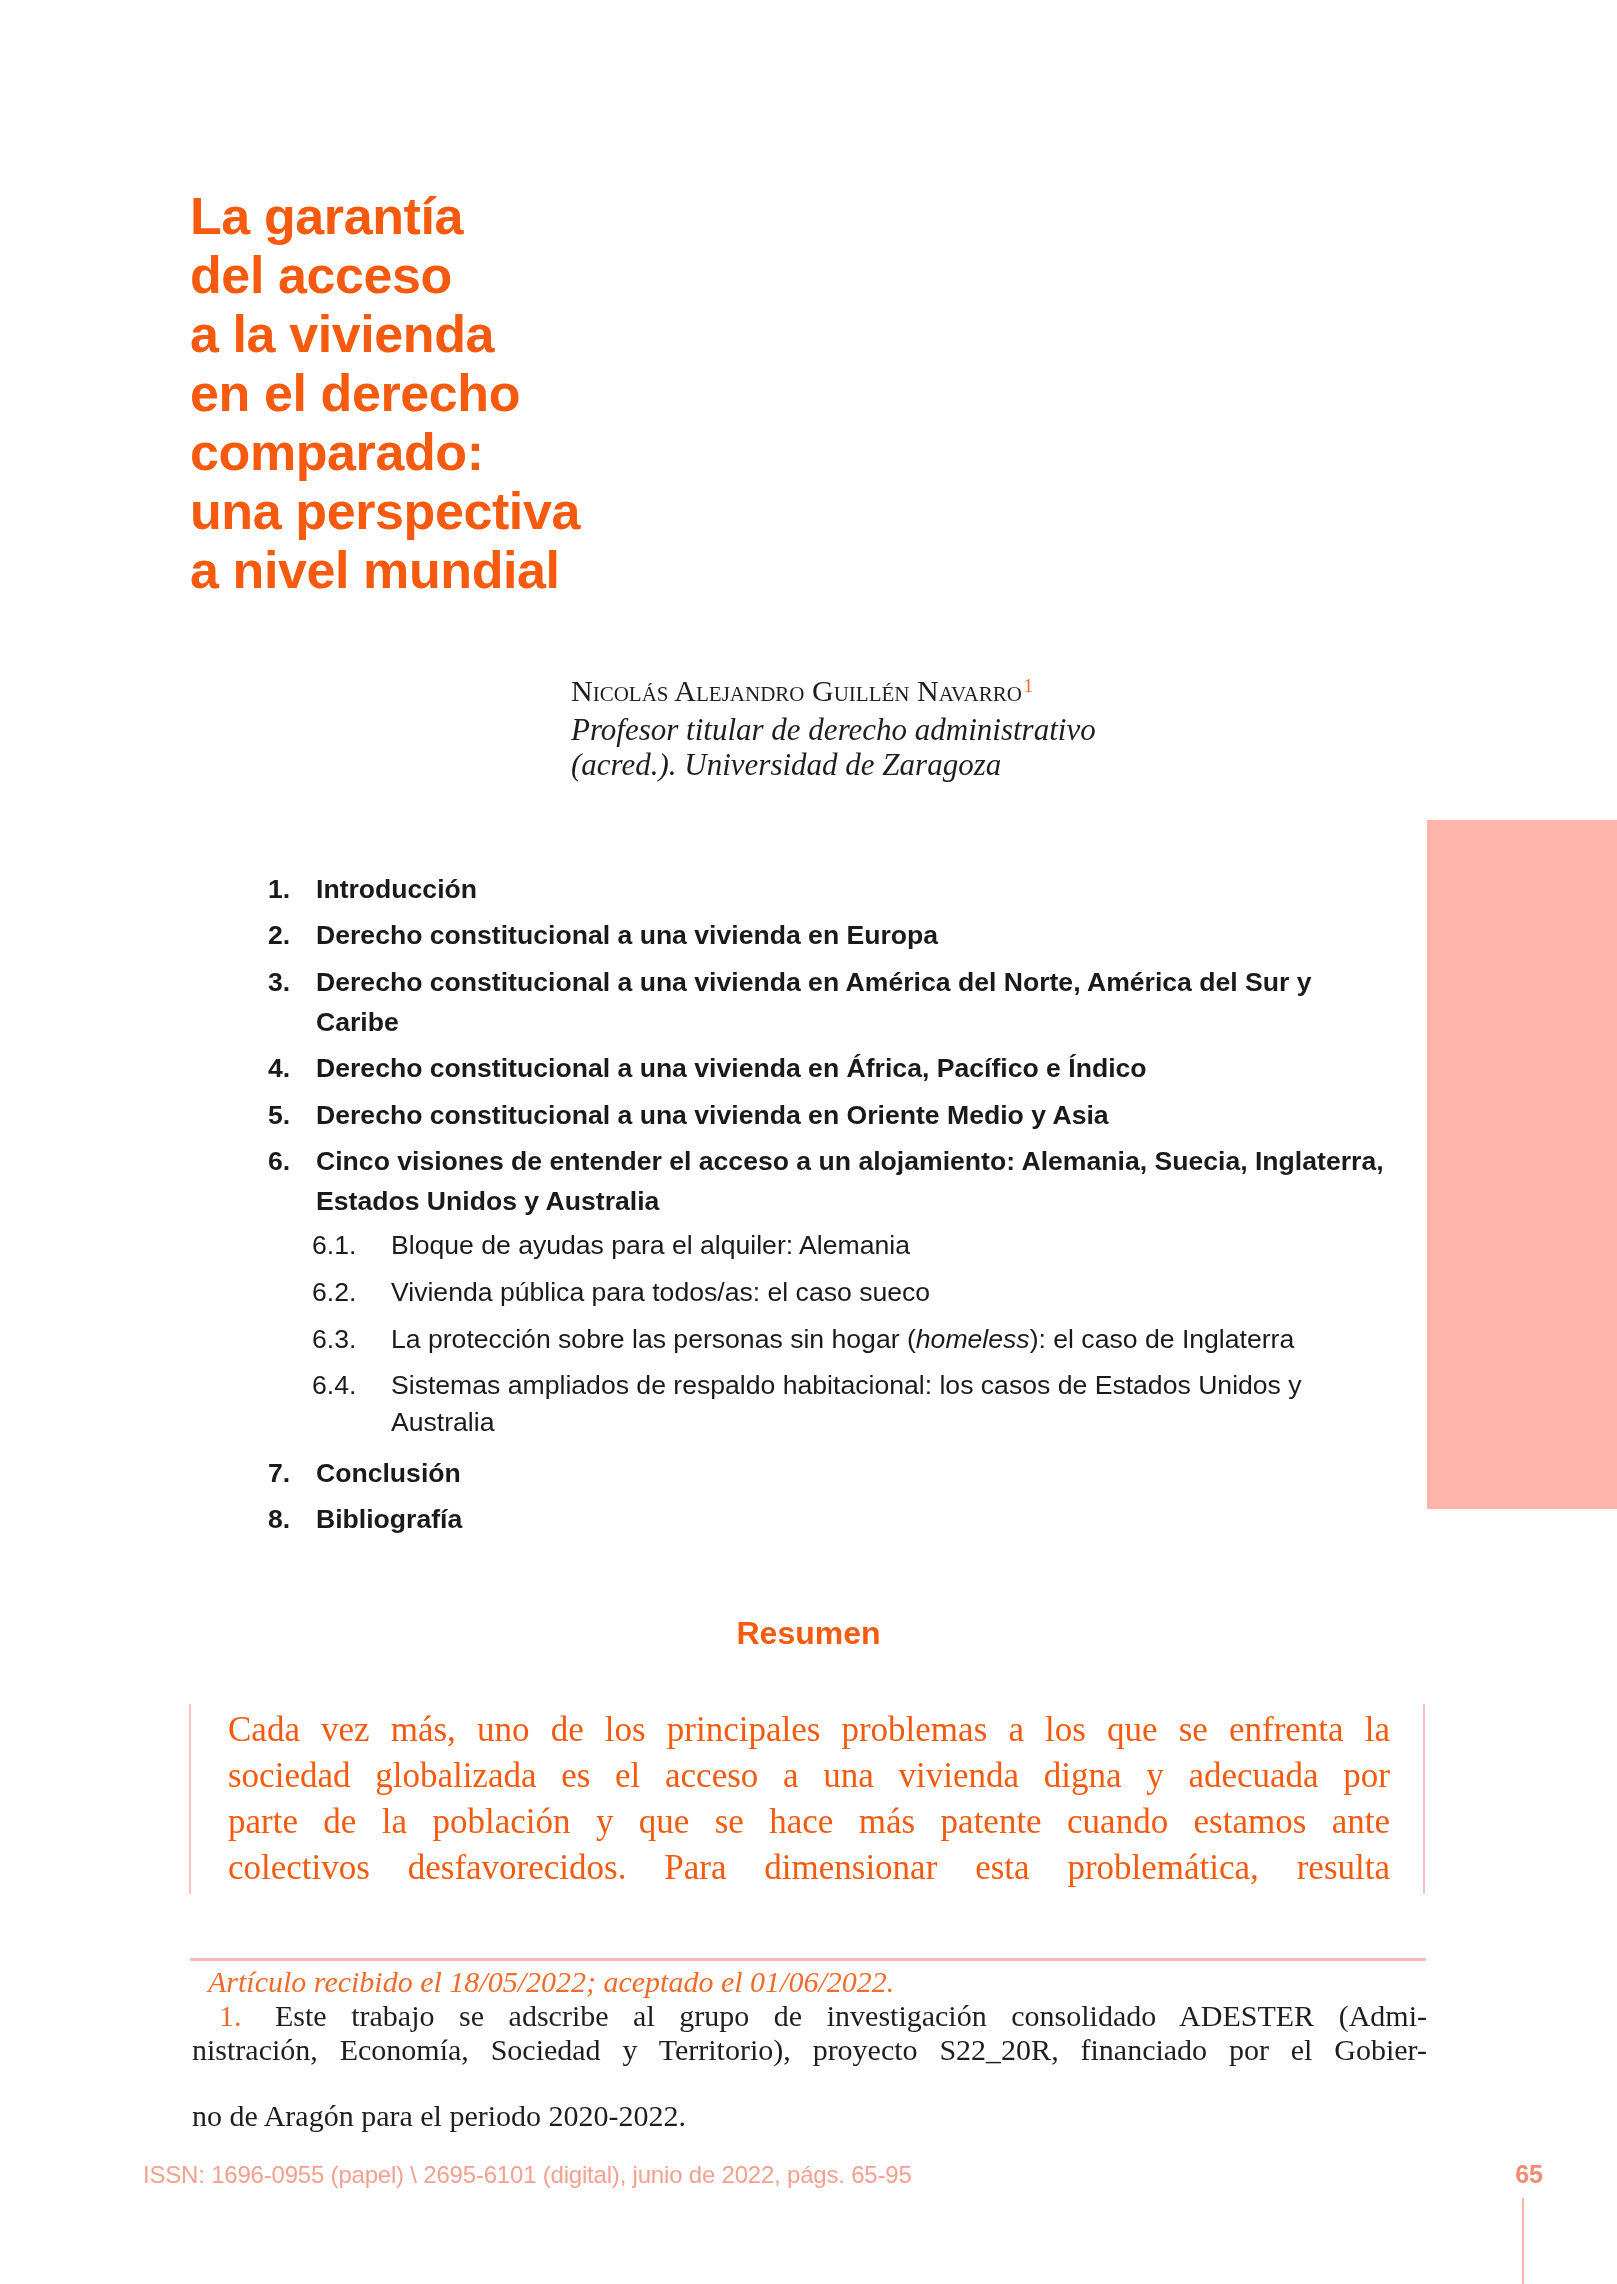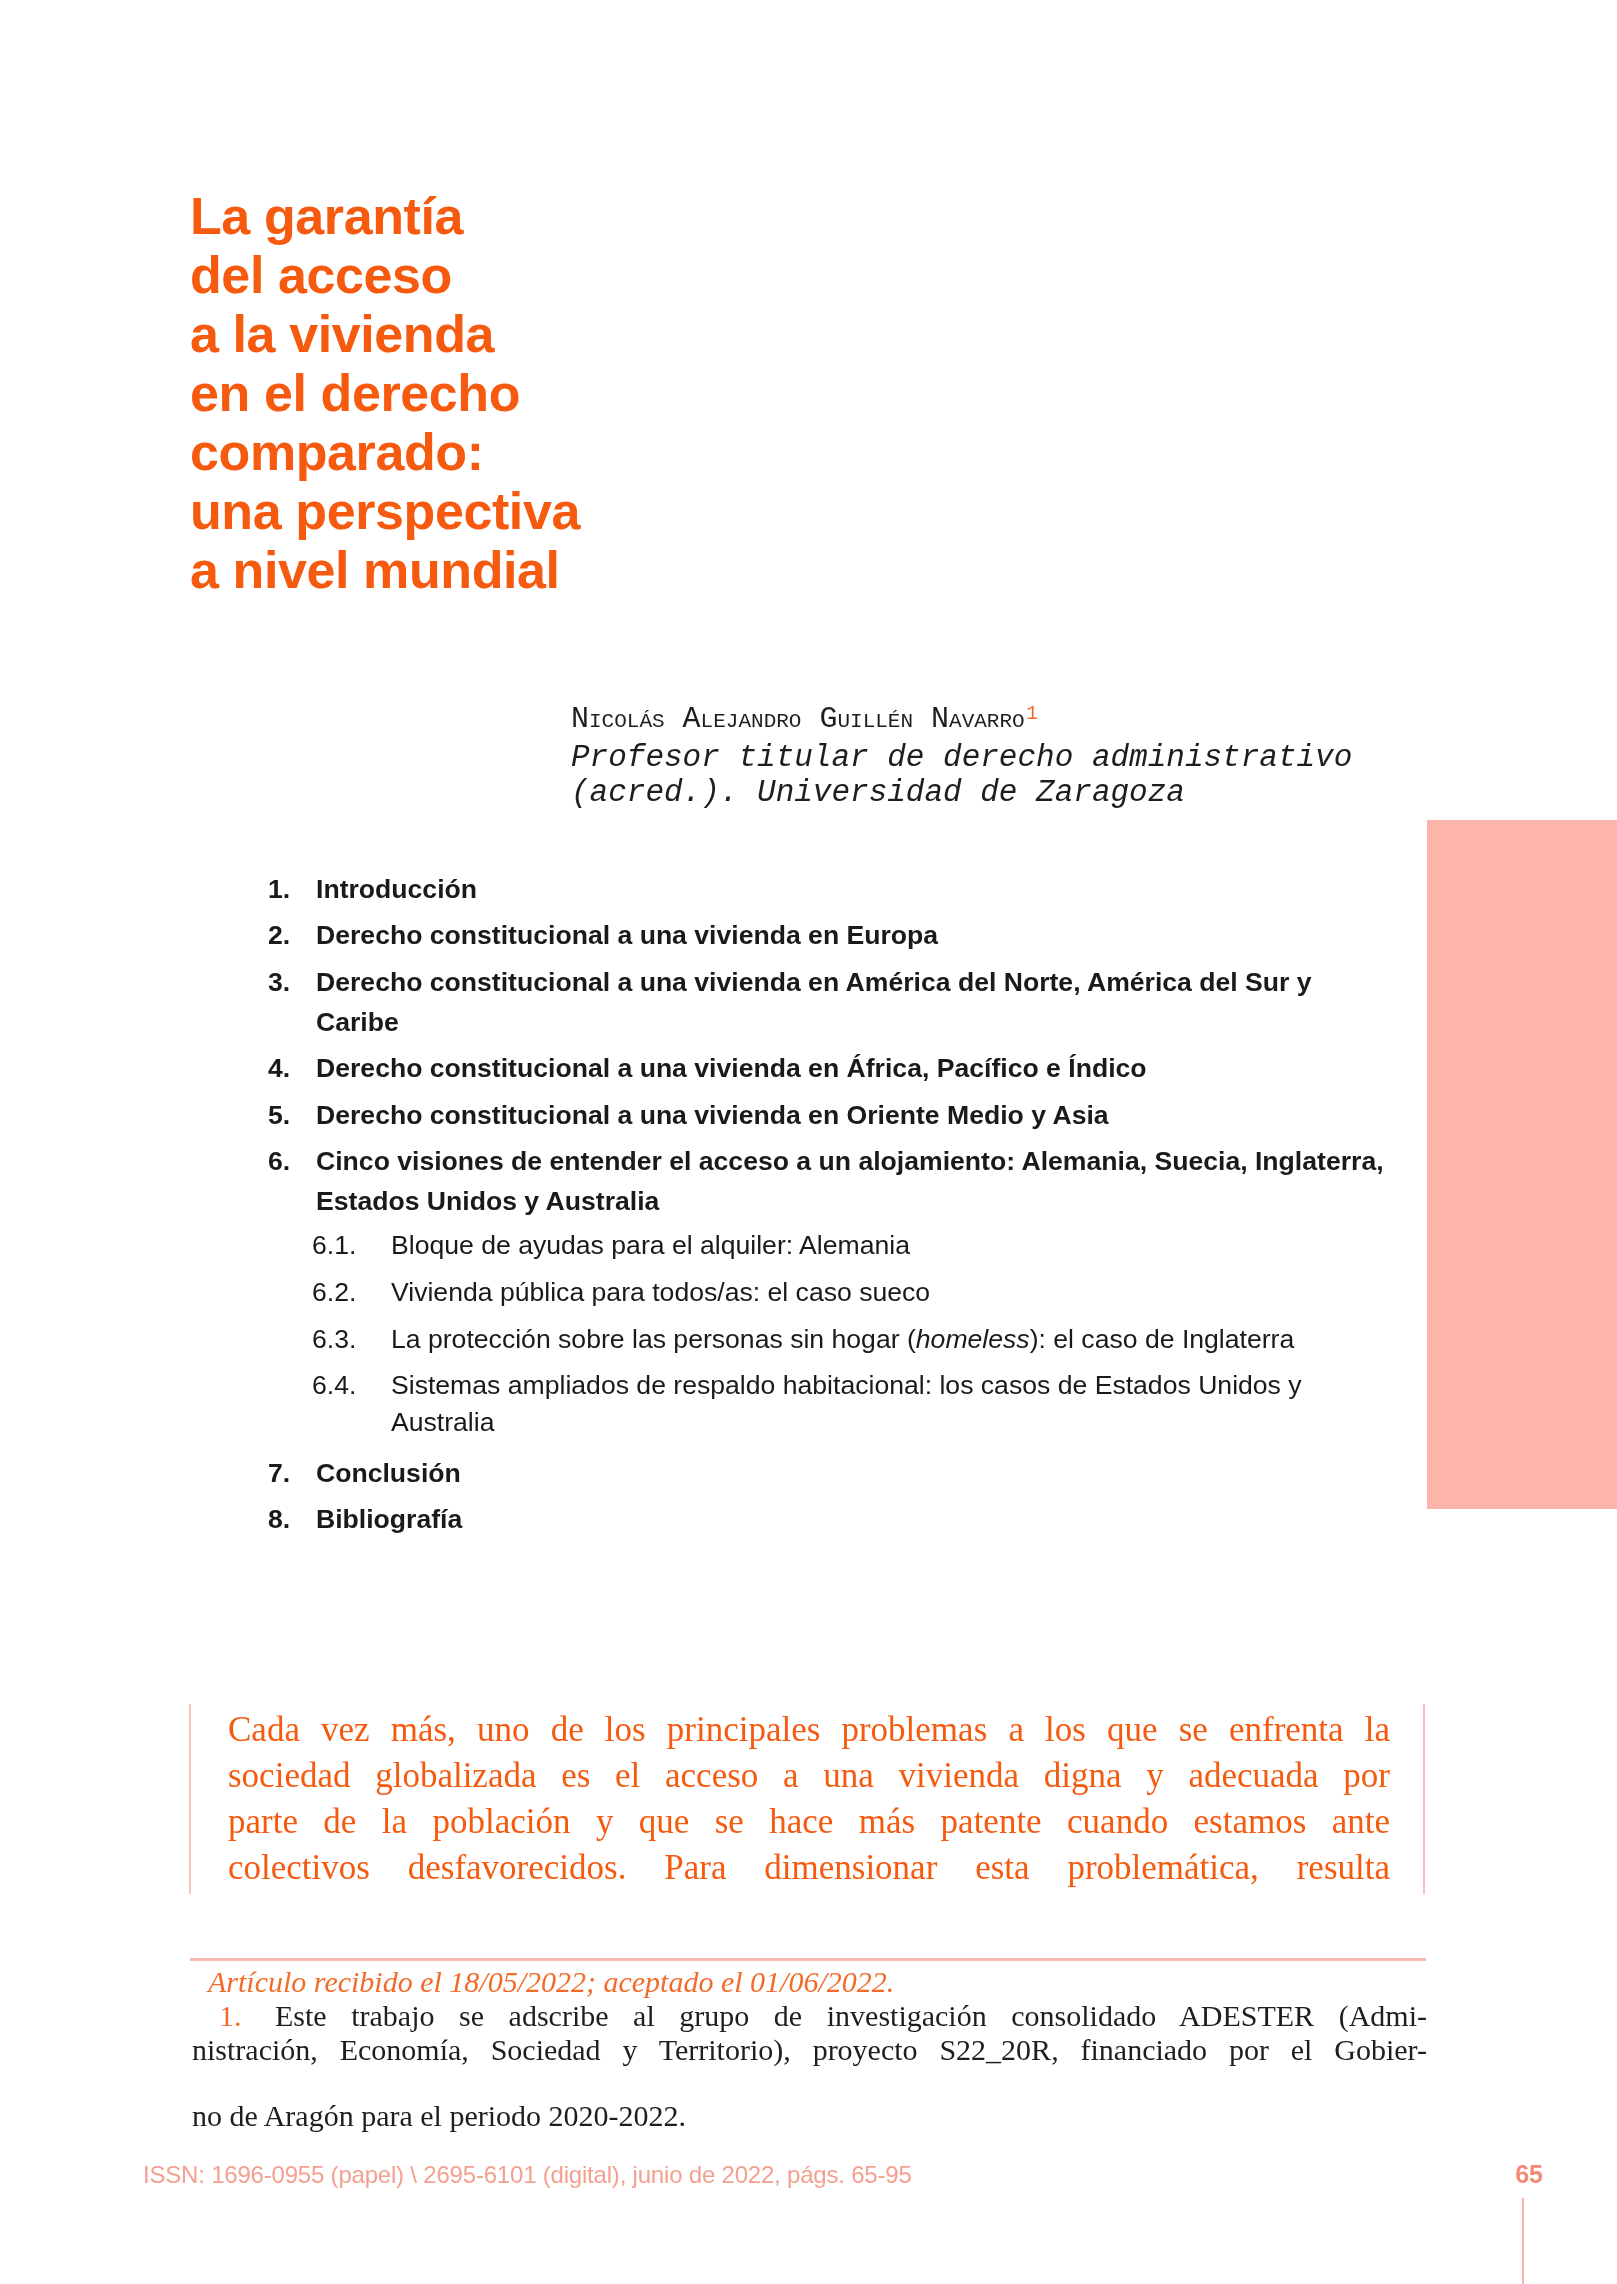--- a/index.html
+++ b/index.html
@@ -32,22 +32,22 @@
       font-size: 52px;
       line-height: 59px;
       color: #F55A0F;
       letter-spacing: -0.4px;
     }
     .title .line { display: block; white-space: nowrap; }
 
     
     .author {
       left: 571px;
-      top: 703px;
-      font-family: Liberation Mono, monospace;
+      top: 675px;
+      font-family: Liberation Serif, serif;
       color: #1e1e1e;
       white-space: nowrap;
     }
     .author-name {
       font-size: 30px;
       line-height: 32px;
       font-variant: small-caps;
       letter-spacing: 0px;
     }
     .author-name sup {
@@ -287,20 +287,21 @@
     <div class="toc-item">
       <span class="num">7.</span>
       <span>Conclusión</span>
     </div>
     <div class="toc-item">
       <span class="num">8.</span>
       <span>Bibliografía</span>
     </div>
   </div>
 
+  <h2 class="abs resumen-heading">Resumen</h2>
 
   <div class="abs abstract">
     <div class="abstract-text">
       <span class="ln">Cada vez más, uno de los principales problemas a los que se enfrenta la</span>
       <span class="ln">sociedad globalizada es el acceso a una vivienda digna y adecuada por</span>
       <span class="ln">parte de la población y que se hace más patente cuando estamos ante</span>
       <span class="ln">colectivos desfavorecidos. Para dimensionar esta problemática, resulta</span>
     </div>
   </div>
 

